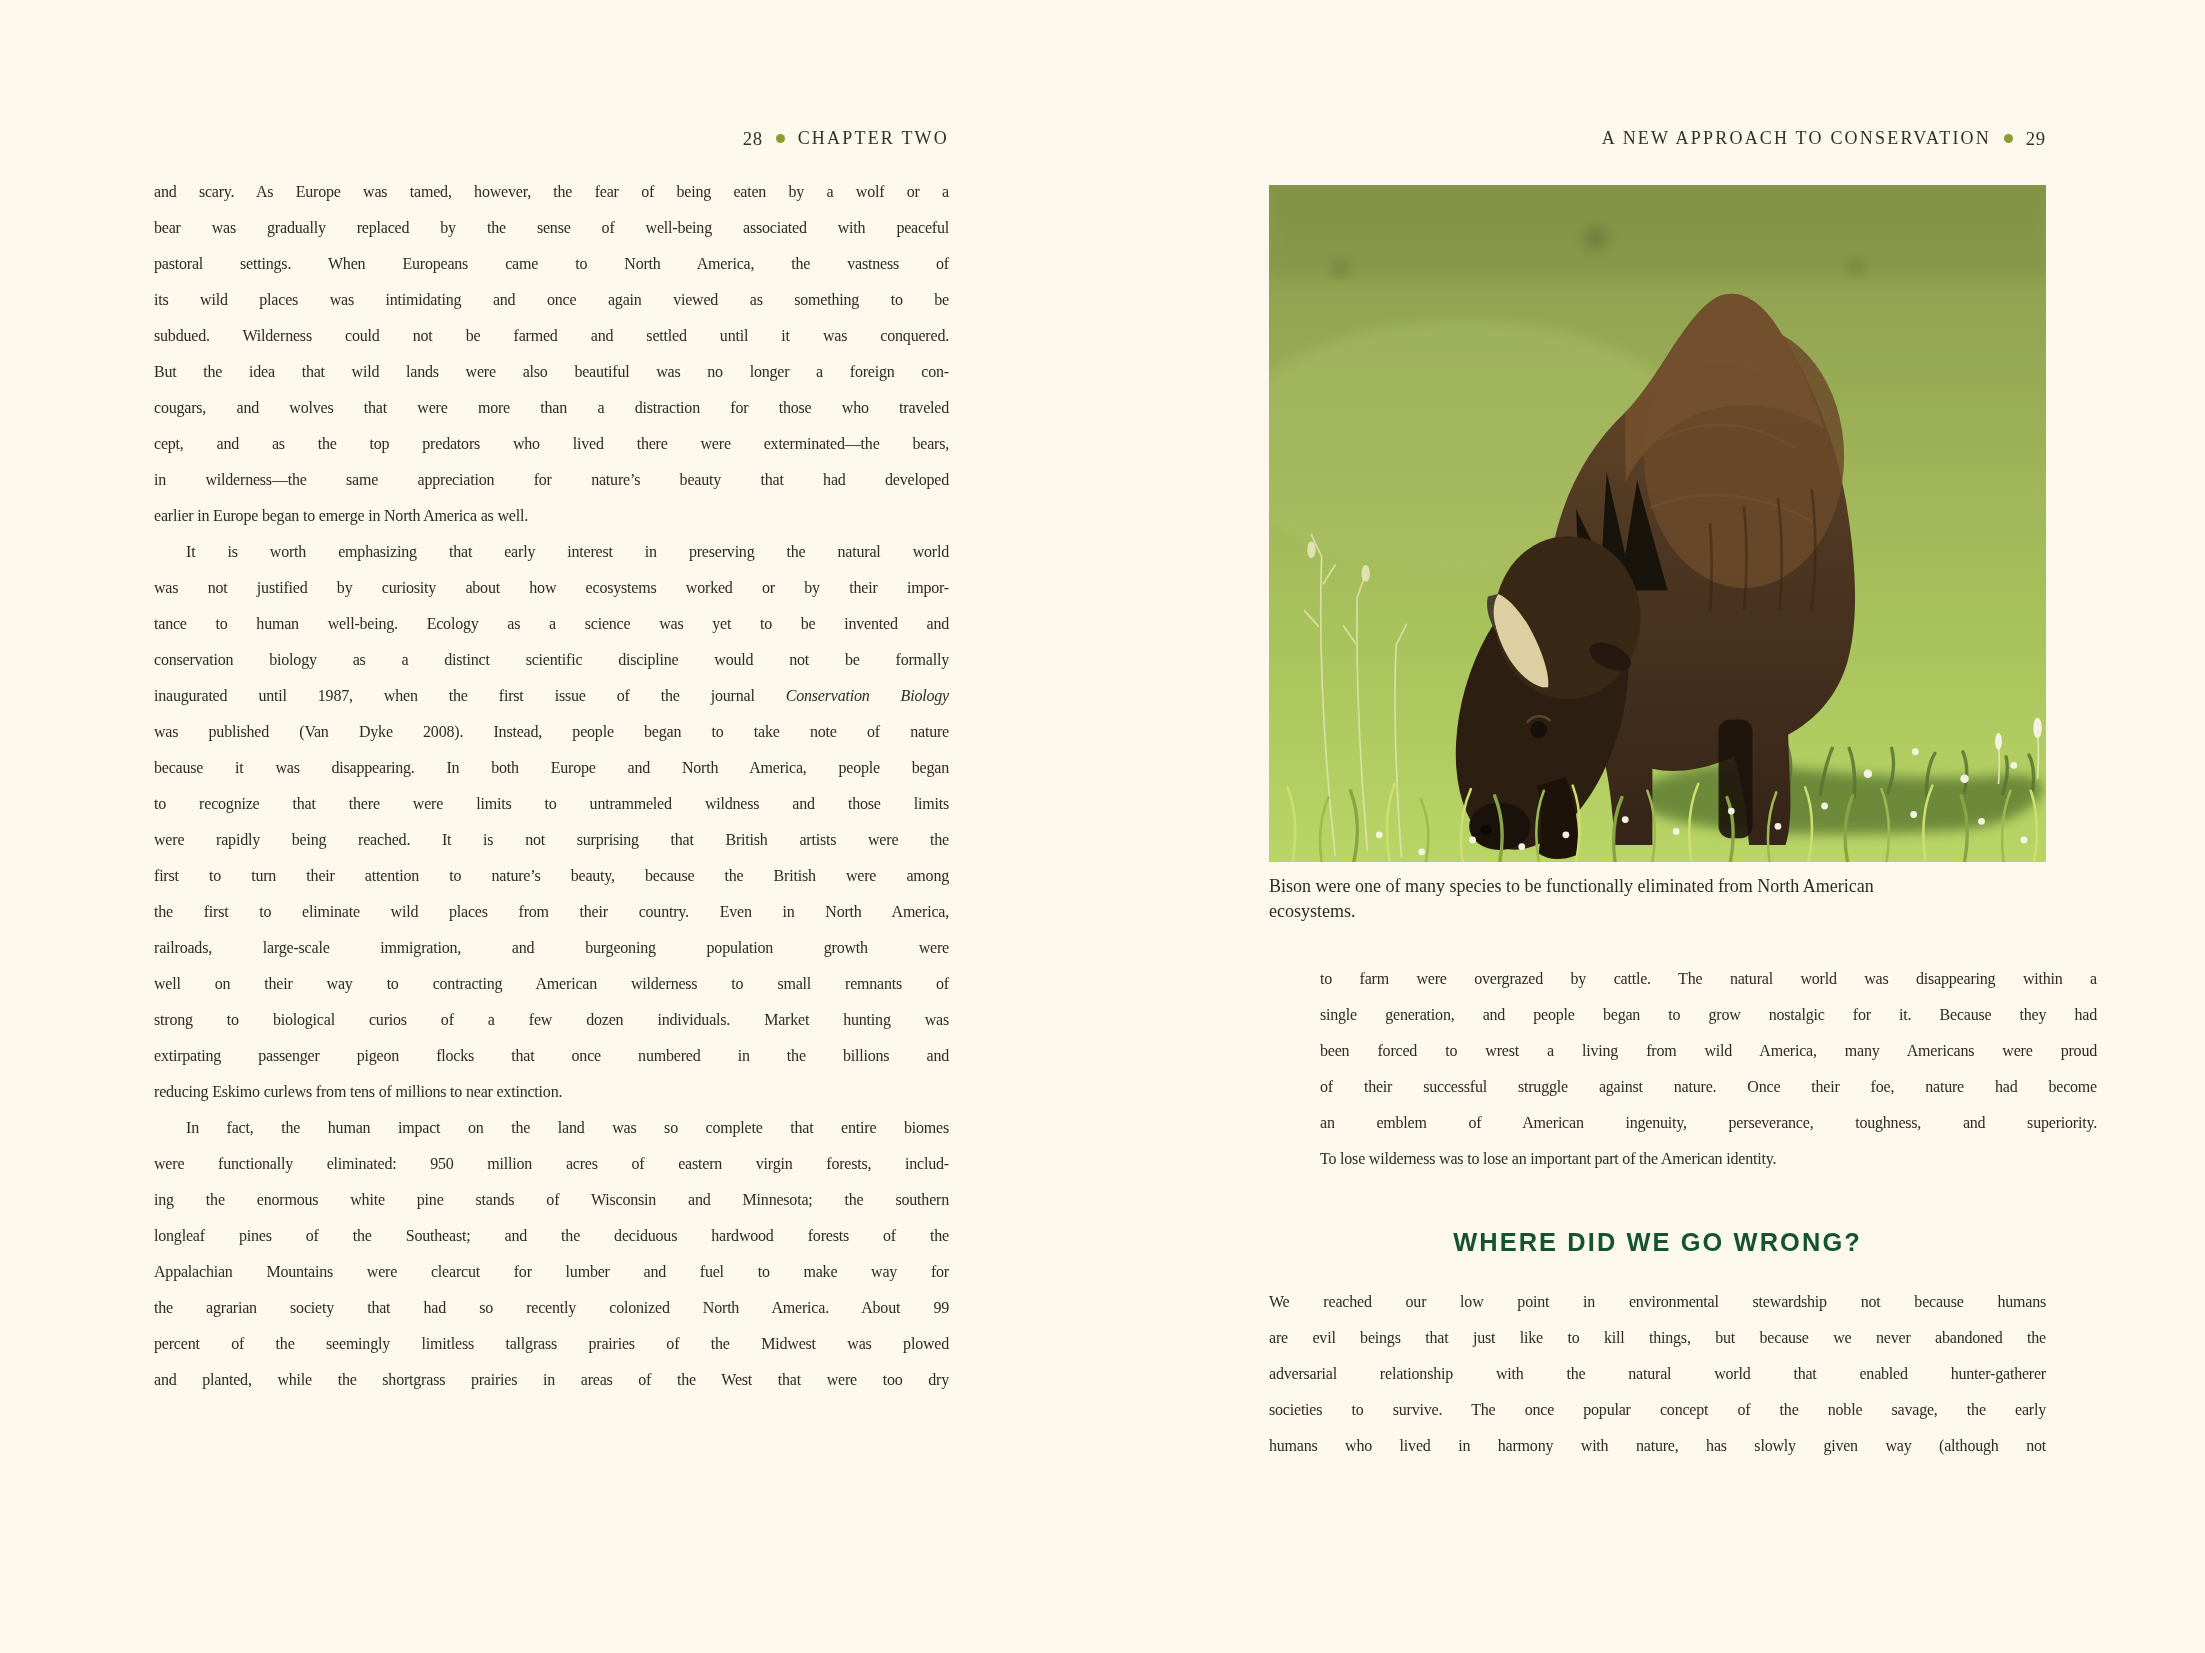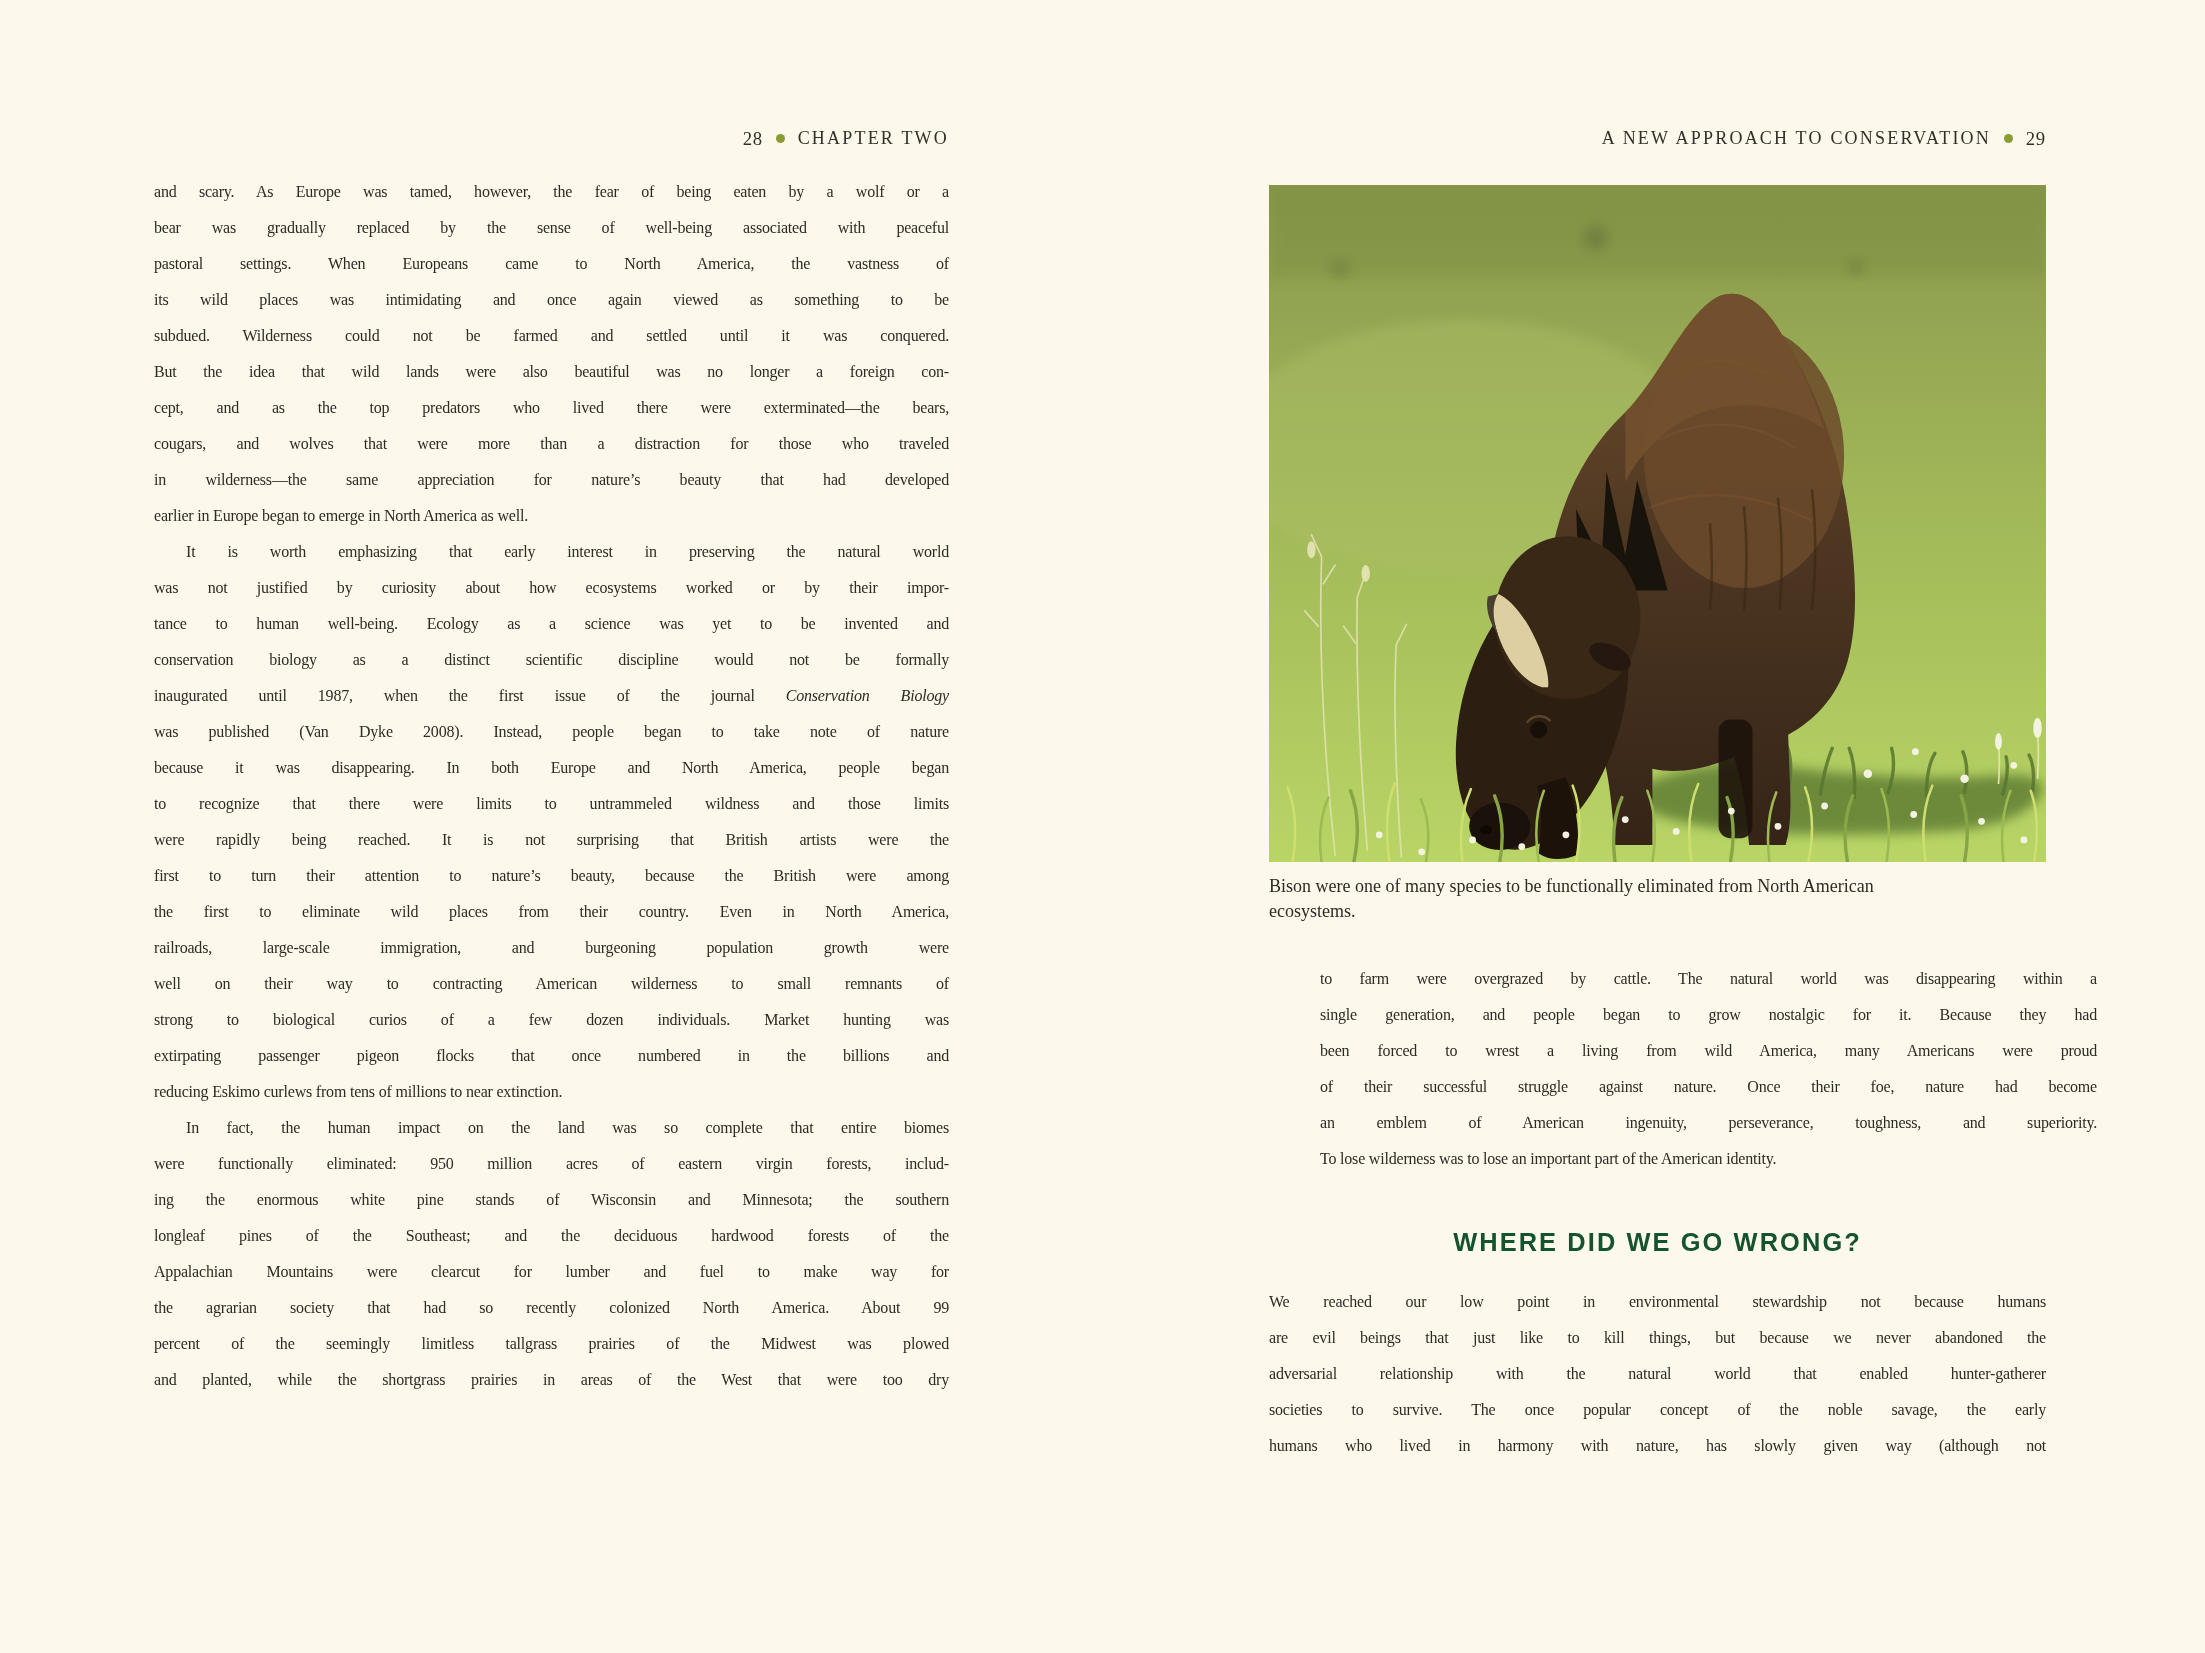--- a/index.html
+++ b/index.html
@@ -78,22 +78,22 @@
 </div>
 
 <div class="textcol col-left">
     <div class="para">
       <div class="line">and scary. As Europe was tamed, however, the fear of being eaten by a wolf or a</div>
       <div class="line">bear was gradually replaced by the sense of well-being associated with peaceful</div>
       <div class="line">pastoral settings. When Europeans came to North America, the vastness of</div>
       <div class="line">its wild places was intimidating and once again viewed as something to be</div>
       <div class="line">subdued. Wilderness could not be farmed and settled until it was conquered.</div>
       <div class="line">But the idea that wild lands were also beautiful was no longer a foreign con-</div>
+      <div class="line">cougars, and wolves that were more than a distraction for those who traveled</div>
       <div class="line">cept, and as the top predators who lived there were exterminated—the bears,</div>
-      <div class="line">cougars, and wolves that were more than a distraction for those who traveled</div>
       <div class="line">in wilderness—the same appreciation for nature’s beauty that had developed</div>
       <div class="line end">earlier in Europe began to emerge in North America as well.</div>
     </div>
     <div class="para indent">
       <div class="line">It is worth emphasizing that early interest in preserving the natural world</div>
       <div class="line">was not justified by curiosity about how ecosystems worked or by their impor-</div>
       <div class="line">tance to human well-being. Ecology as a science was yet to be invented and</div>
       <div class="line">conservation biology as a distinct scientific discipline would not be formally</div>
       <div class="line"><span>inaugurated until 1987, when the first issue of the journal </span><span class="it">Conservation Biology</span></div>
       <div class="line">was published (Van Dyke 2008). Instead, people began to take note of nature</div>

